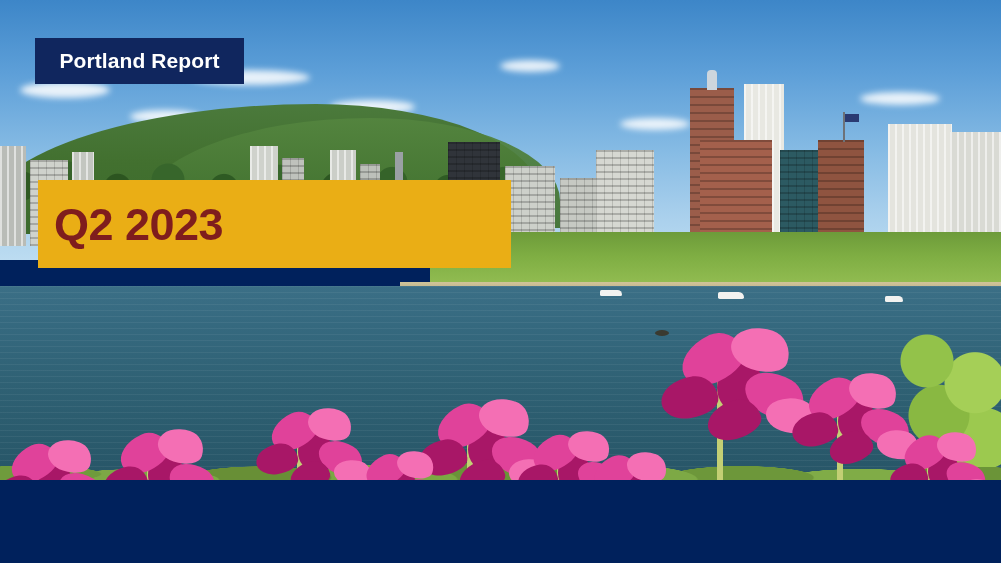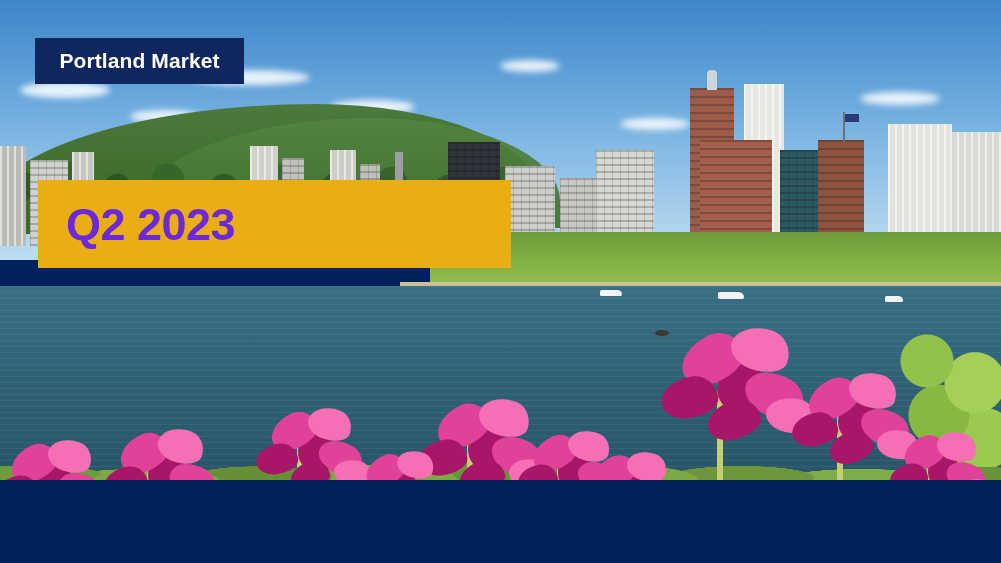--- a/index.html
+++ b/index.html
@@ -149,21 +149,21 @@
 
   
   .title-wrap { position:absolute; left:38px; top:180px; }
   .title-row {
     background:#eaae15;
     display:flex; align-items:center;
   }
   .title-row-1 { width:473px; height:88px; }
   .title-row-2 { width:561px; height:77px; }
   .title-row span {
-    color:#6d28d9; font-weight:bold; padding-left:28px;
+    color:#7f1d1d; font-weight:bold; padding-left:16px;
     font-family:"Liberation Sans", sans-serif; line-height:1;
   }
   .title-row-1 span { font-size:45px; letter-spacing:-.5px; }
   .title-row-2 span { font-size:47px; letter-spacing:-.6px; }
 
   
   .footer {
     position:absolute; left:0; bottom:0; width:1001px; height:84px;
     background:#00215c;
     display:flex; align-items:center; justify-content:space-between;
@@ -308,21 +308,21 @@
         <div class="stem" style="left: 387px; top: 178px; width: 6px; height: 20px;"></div>
         <div class="petal" style="left: 364.5px; top: 156.1px; width: 40.8px; height: 28.9px; background: rgb(224, 66, 154); transform: rotate(-25deg); z-index: 2;"></div>
         <div class="petal" style="left: 396.8px; top: 151px; width: 37.4px; height: 27.2px; background: rgb(244, 111, 180); transform: rotate(18deg); z-index: 2;"></div>
         <div class="petal" style="left: 352.6px; top: 181.6px; width: 35.7px; height: 25.5px; background: rgb(168, 23, 103); transform: rotate(-8deg); z-index: 2;"></div>
         <div class="petal" style="left: 405.3px; top: 179.9px; width: 39.1px; height: 27.2px; background: rgb(224, 66, 154); transform: rotate(30deg); z-index: 2;"></div>
         <div class="petal" style="left: 388.3px; top: 169.7px; width: 28.9px; height: 34px; background: rgb(168, 23, 103); transform: rotate(0deg); z-index: 1;"></div>
       </div>
   </div>
 
   <div class="badge">
-    <span>Portland Market</span>
+    <span>Portland Report</span>
   </div>
 
   <div class="title-wrap">
     <div class="title-row title-row-1">
       <span>Q2 2023</span>
     </div>
   </div>
 
 
 </div>

